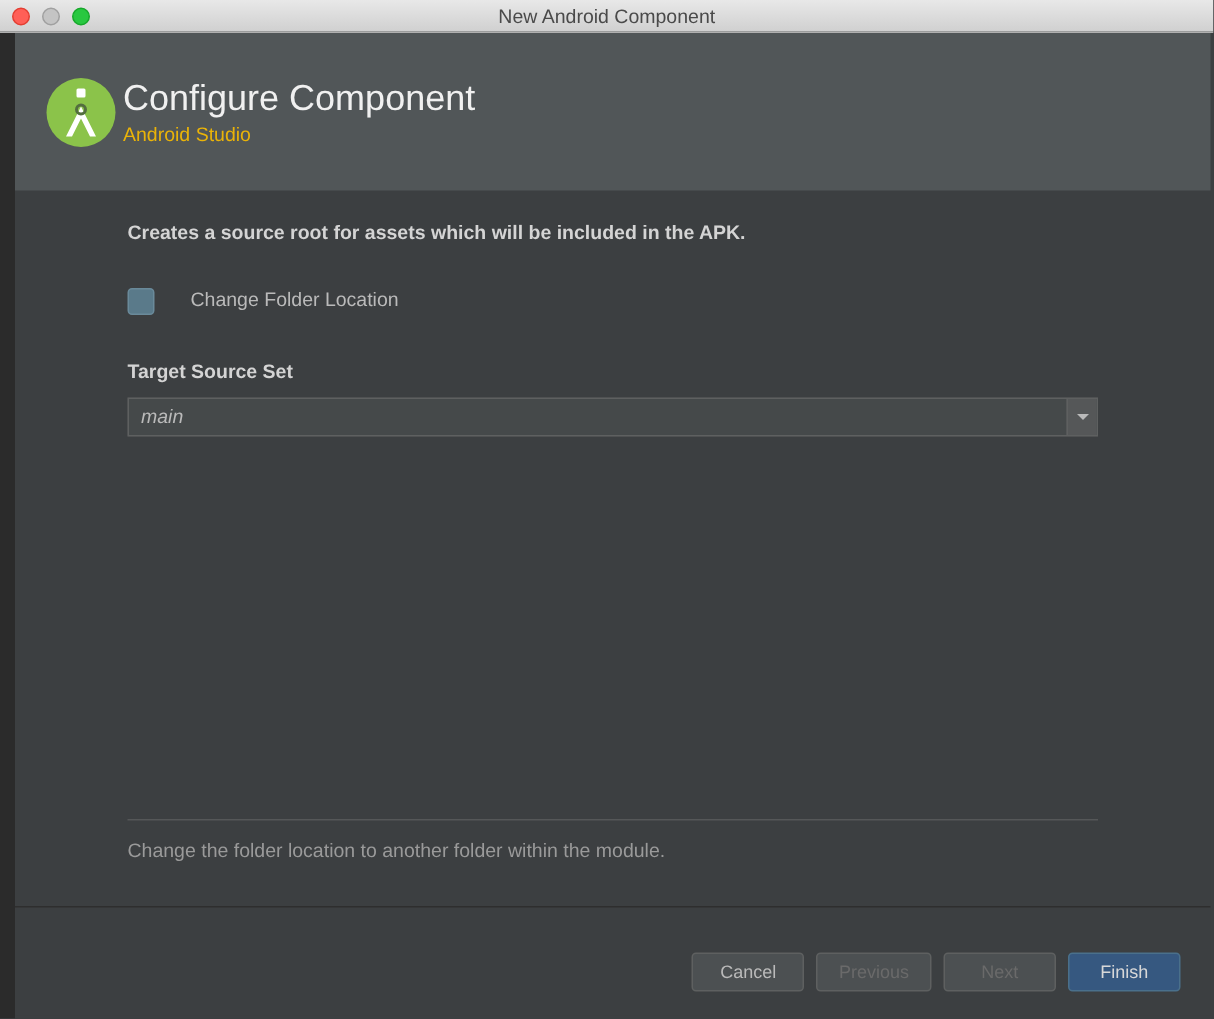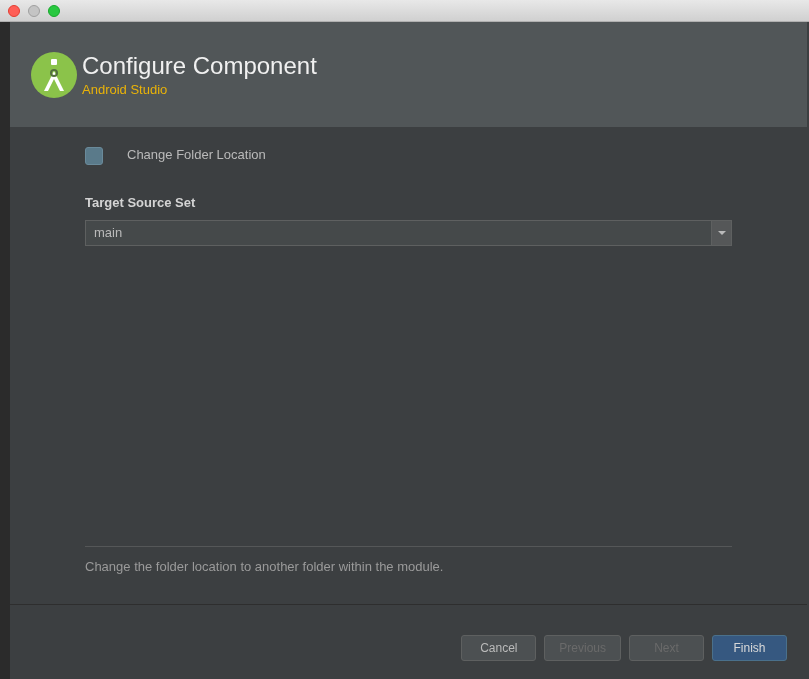--- a/index.html
+++ b/index.html
@@ -123,20 +123,21 @@
       height: 26px;
       border: 1px solid #5e6060;
       background: #45494a;
       cursor: pointer;
     }
     .dropdown-value {
       flex: 1;
       padding: 4px 8px;
       font-size: 13px;
       color: #bababa;
+      font-style: italic;
     }
     .dropdown-button {
       width: 20px;
       background: #555758;
       border-left: 1px solid #5e6060;
       display: flex;
       align-items: center;
       justify-content: center;
     }
     .dropdown-arrow {
@@ -201,20 +202,21 @@
   </style>
 </head>
 <body>
 
 <div class="titlebar">
   <div class="traffic-lights">
     <div class="traffic-light tl-close"></div>
     <div class="traffic-light tl-min"></div>
     <div class="traffic-light tl-max"></div>
   </div>
+  <div class="titlebar-title">New Android Component</div>
 </div>
 
 <div class="behind-shadow"></div>
 
 <div class="dialog-container">
   <div class="header">
     <div class="header-icon">
       <svg width="48" height="48" viewBox="0 0 48 48">
         <circle cx="24" cy="24" r="23" fill="#8bc34a"></circle>
         <rect x="21" y="8" width="6" height="6" fill="#ffffff" rx="1"></rect>
@@ -222,20 +224,21 @@
         <circle cx="24" cy="22" r="3" fill="none" stroke="#536e3f" stroke-width="2"></circle>
       </svg>
     </div>
     <div class="header-text">
       <div class="header-title">Configure Component</div>
       <div class="header-subtitle">Android Studio</div>
     </div>
   </div>
 
   <div class="content">
+    <div class="description">Creates a source root for assets which will be included in the APK.</div>
 
     <div class="checkbox-row">
       <div class="checkbox"></div>
       <div class="checkbox-label">Change Folder Location</div>
     </div>
 
     <div class="field-label">Target Source Set</div>
 
     <div class="dropdown">
       <div class="dropdown-value">main</div>

